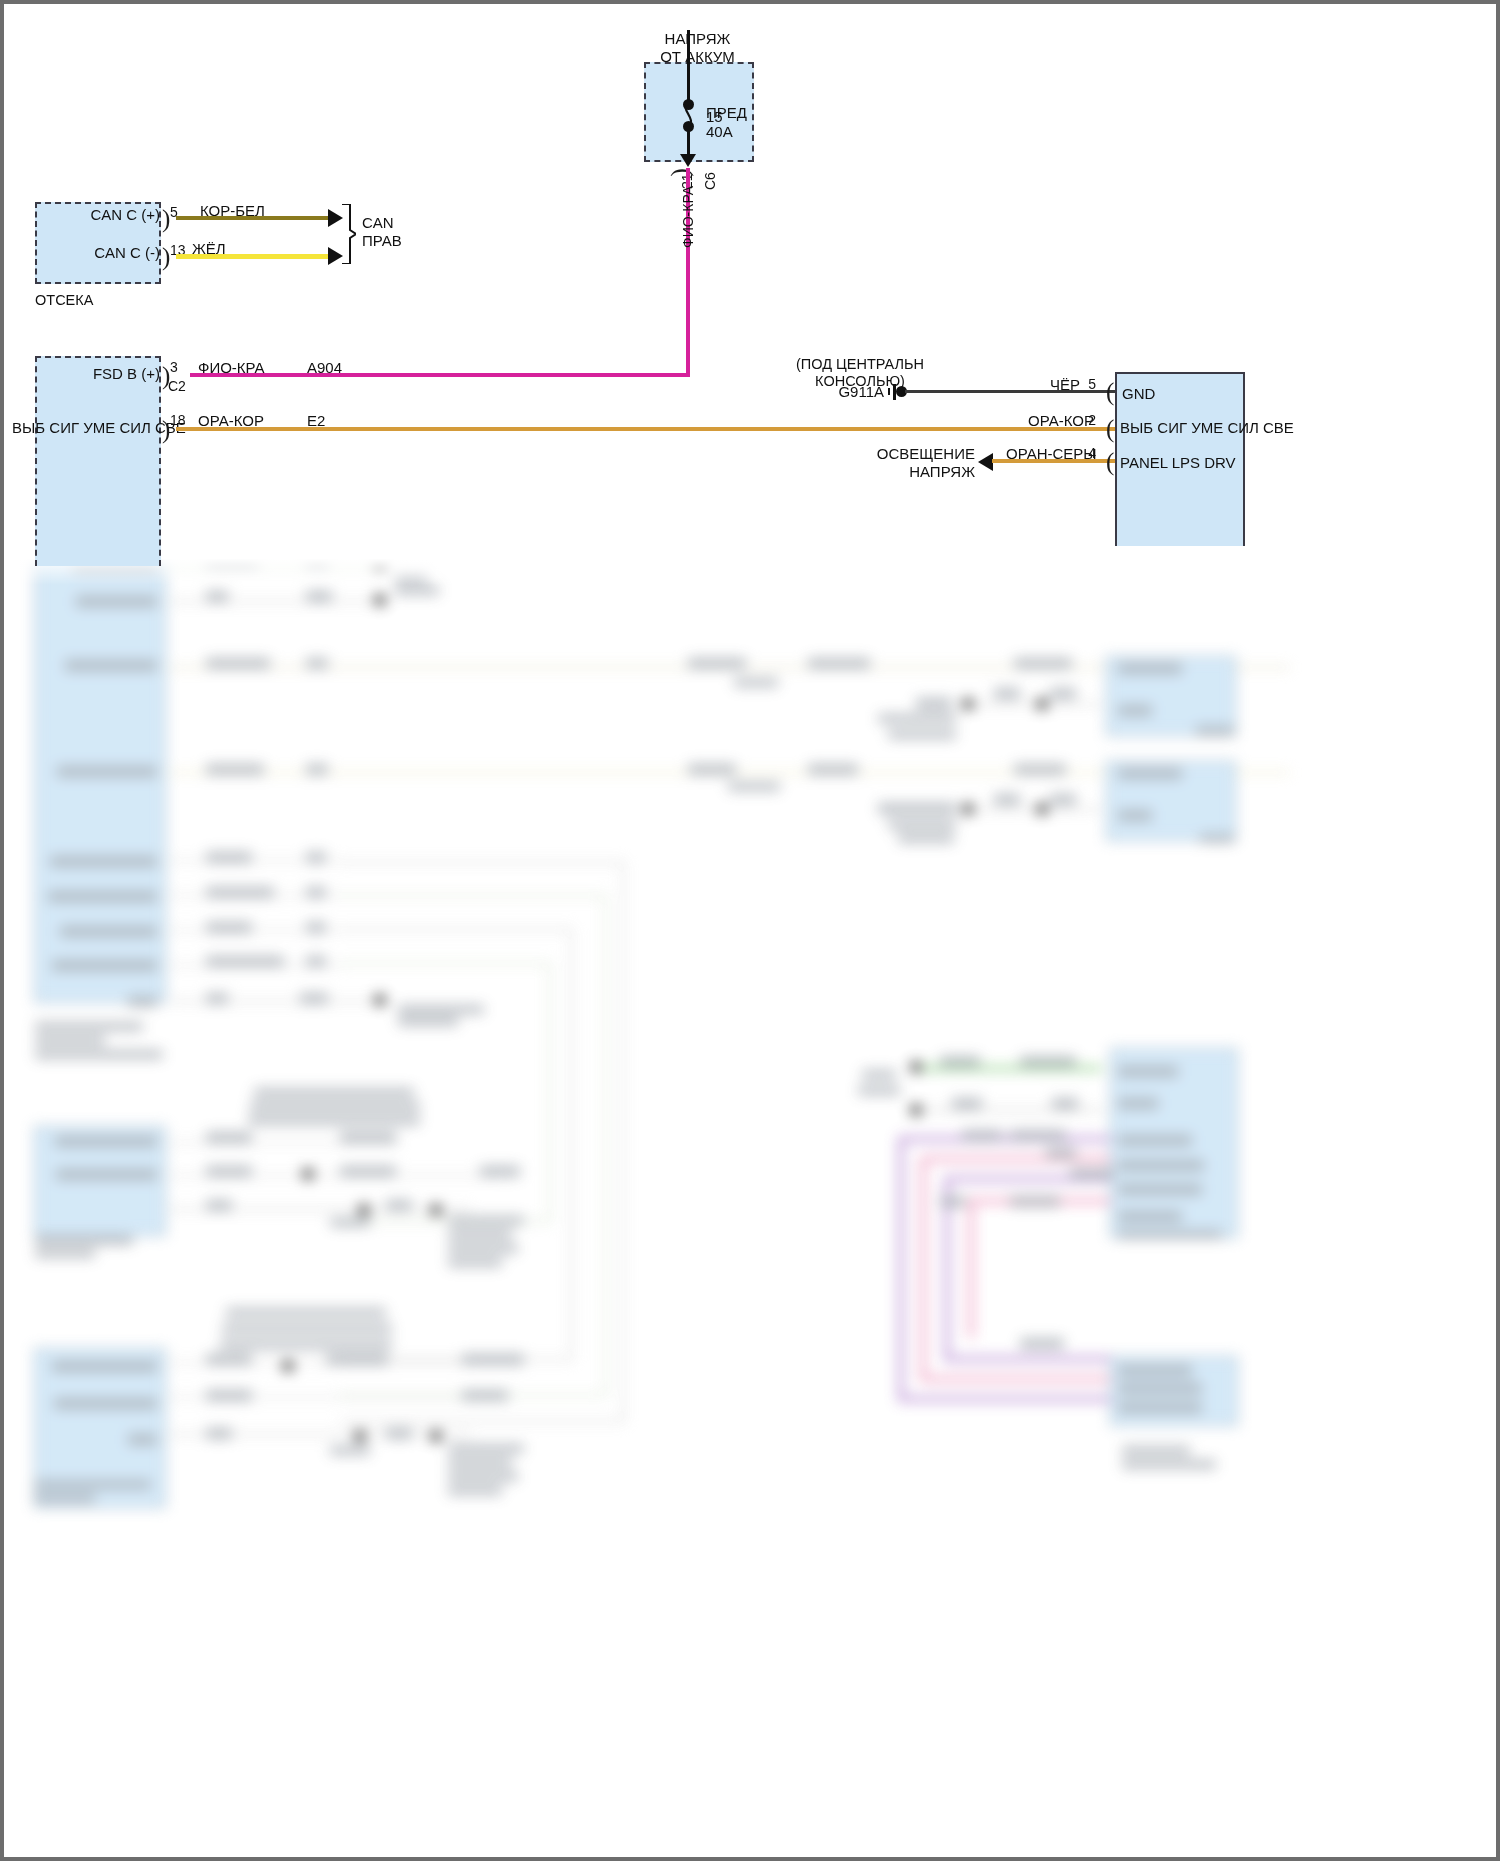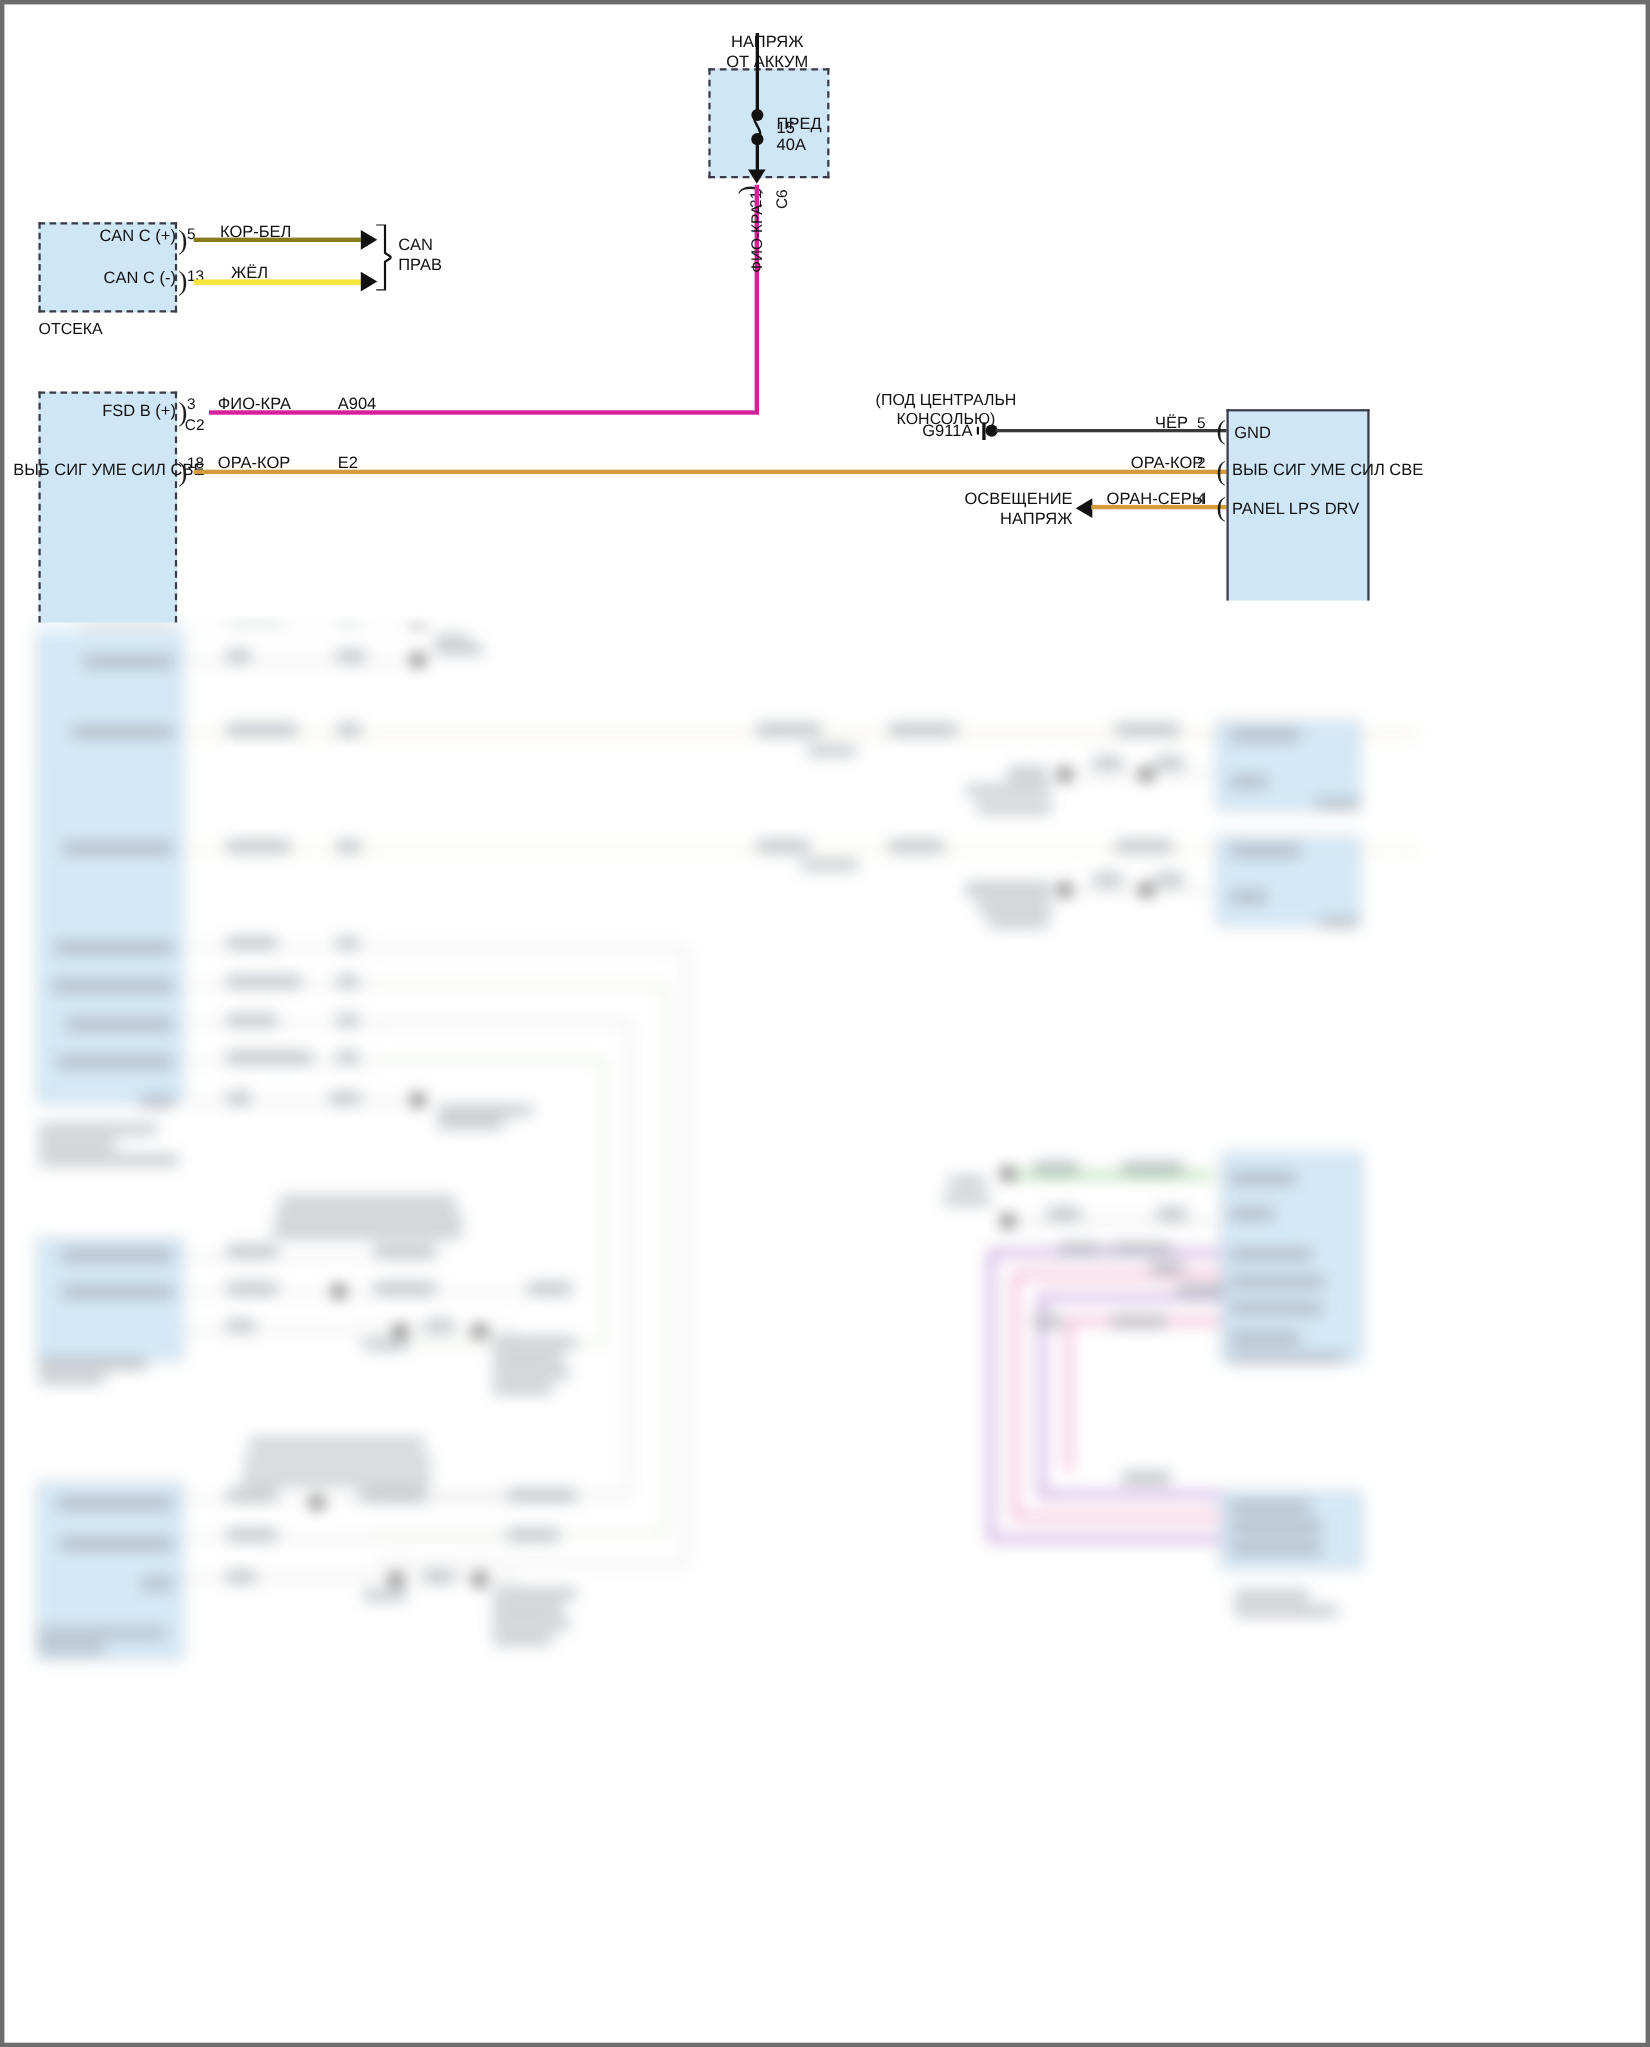--- a/index.html
+++ b/index.html
@@ -309,21 +309,21 @@
   <div class="brk" style="left:152px;top:198px;">)</div>
   <div class="txt" style="left:160px;top:196px;font-size:14px;">5</div>
   <div class="wire wh" style="left:166px;top:208px;width:152px;height:4px;background:#8a7a1e;"></div>
   <div class="txt" style="left:190px;top:194px;font-size:15px;">КОР-БЕЛ</div>
   <div class="arr-r" style="left:318px;top:201px;"></div>
 
   <div class="txt right" style="left:20px;top:236px;width:130px;font-size:15px;">CAN C (-)</div>
   <div class="brk" style="left:152px;top:236px;">)</div>
   <div class="txt" style="left:160px;top:234px;font-size:14px;">13</div>
   <div class="wire wh" style="left:166px;top:246px;width:152px;height:5px;background:#f5e53a;"></div>
-  <div class="txt" style="left:200px;top:232px;font-size:15px;">ЖЁЛ</div>
+  <div class="txt" style="left:182px;top:232px;font-size:15px;">ЖЁЛ</div>
   <div class="arr-r" style="left:318px;top:239px;"></div>
 
   <svg style="position:absolute;left:330px;top:196px;width:16px;height:60px;" viewBox="0 0 16 60">
     <path d="M2 0 L10 0 L10 26 L16 30 L10 34 L10 60 L2 60" fill="none" stroke="#111" stroke-width="2"></path>
   </svg>
   <div class="txt" style="left:352px;top:206px;font-size:15px;">CAN
 ПРАВ</div>
 
   <div class="blk dashed blk-open-bottom" style="left:25px;top:348px;width:126px;height:210px;border-bottom:none;"></div>
 

